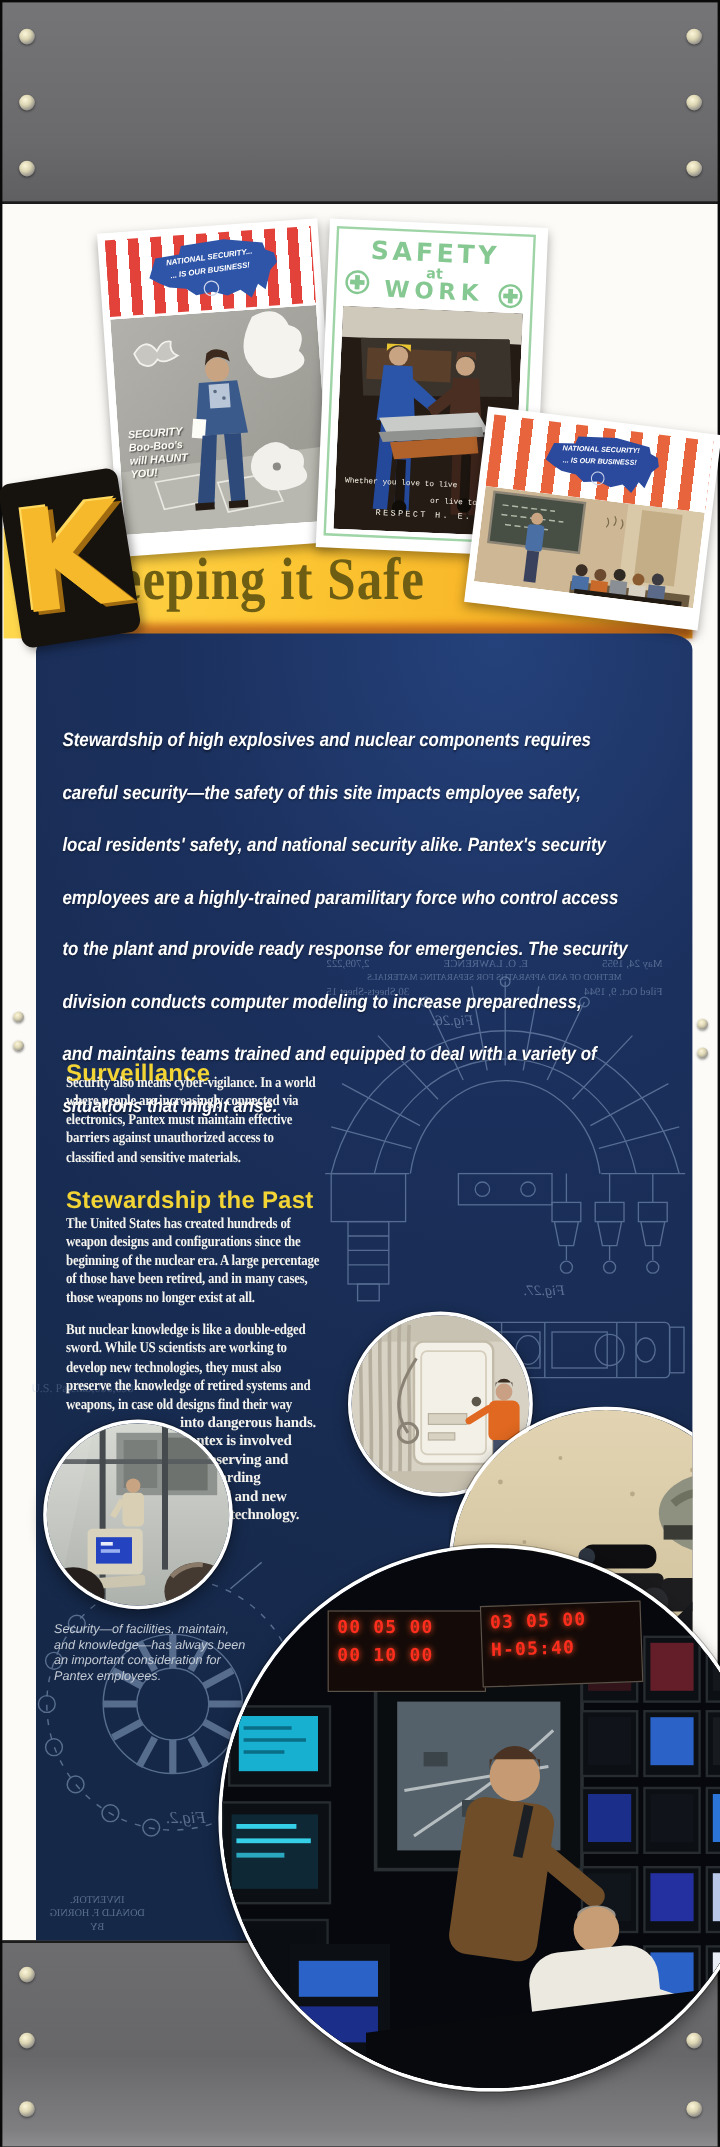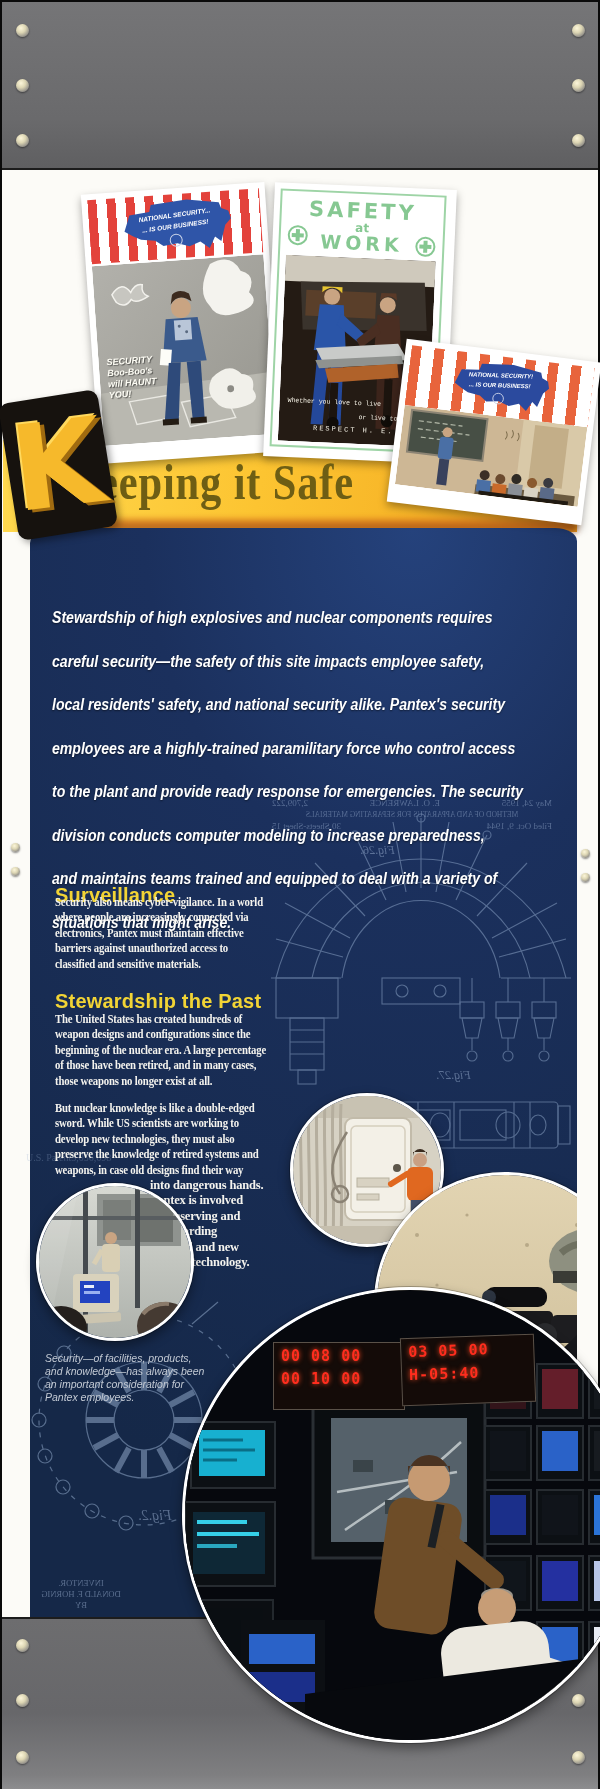--- a/index.html
+++ b/index.html
@@ -369,21 +369,21 @@
 develop new technologies, they must also
 preserve the knowledge of retired systems and
 weapons, in case old designs find their way</div>
   <div class="sec-body stagger pre" style="top:1178px;z-index:6">into dangerous hands.
 Pantex is involved
 in preserving and
 safeguarding
 both old and new
 nuclear technology.</div>
 
-  <div class="photo-cap pre">Security—of facilities, products,
+  <div class="photo-cap pre">Security—of facilities, maintain,
 and knowledge—has always been
 an important consideration for
 Pantex employees.</div>
 
   <div class="photo-circle" style="left:36px;top:1183px;width:152px;height:152px;z-index:7">
     <svg width="152" height="152" viewBox="0 0 152 152">
       <defs>
           <linearGradient id="ckbg" x1="0" y1="0" x2="0" y2="1">
         <stop offset="0" stop-color="#d7d9d3"></stop>
             <stop offset="1" stop-color="#aeb2ac"></stop>
@@ -581,21 +581,21 @@
         <ellipse cx="312" cy="306" rx="16" ry="8" fill="#9b9489"></ellipse>
         <circle cx="312" cy="318" r="19" fill="#c79d76"></circle>
         <rect x="258" y="334" width="108" height="92" rx="26" fill="#ece9e0" transform="rotate(-6 312 380)"></rect>
         <rect x="340" y="360" width="56" height="18" rx="9" fill="#ece9e0" transform="rotate(18 340 369)"></rect>
         <rect x="356" y="390" width="66" height="16" rx="2" fill="#d9d5c6" transform="rotate(8 356 390)"></rect>
       </g>
       <path d="M120,404 L450,362 L450,450 L120,450 Z" fill="#07090d"></path>
       <rect x="96" y="430" width="70" height="12" rx="2" fill="#cfccbe" transform="rotate(10 96 430)"></rect>
     </svg>
     <div class="clock" style="left:88px;top:52px;width:116px;height:58px">
-      <span>00 08 00</span>
+      <span>00 05 00</span>
       <span>00 10 00</span>
     </div>
     <div class="clock" style="left:216px;top:46px;width:118px;height:58px;transform:rotate(-2deg)">
       <span>03 05 00</span>
       <span>H-05:40</span>
     </div>
   </div>
 
 </div>
 

